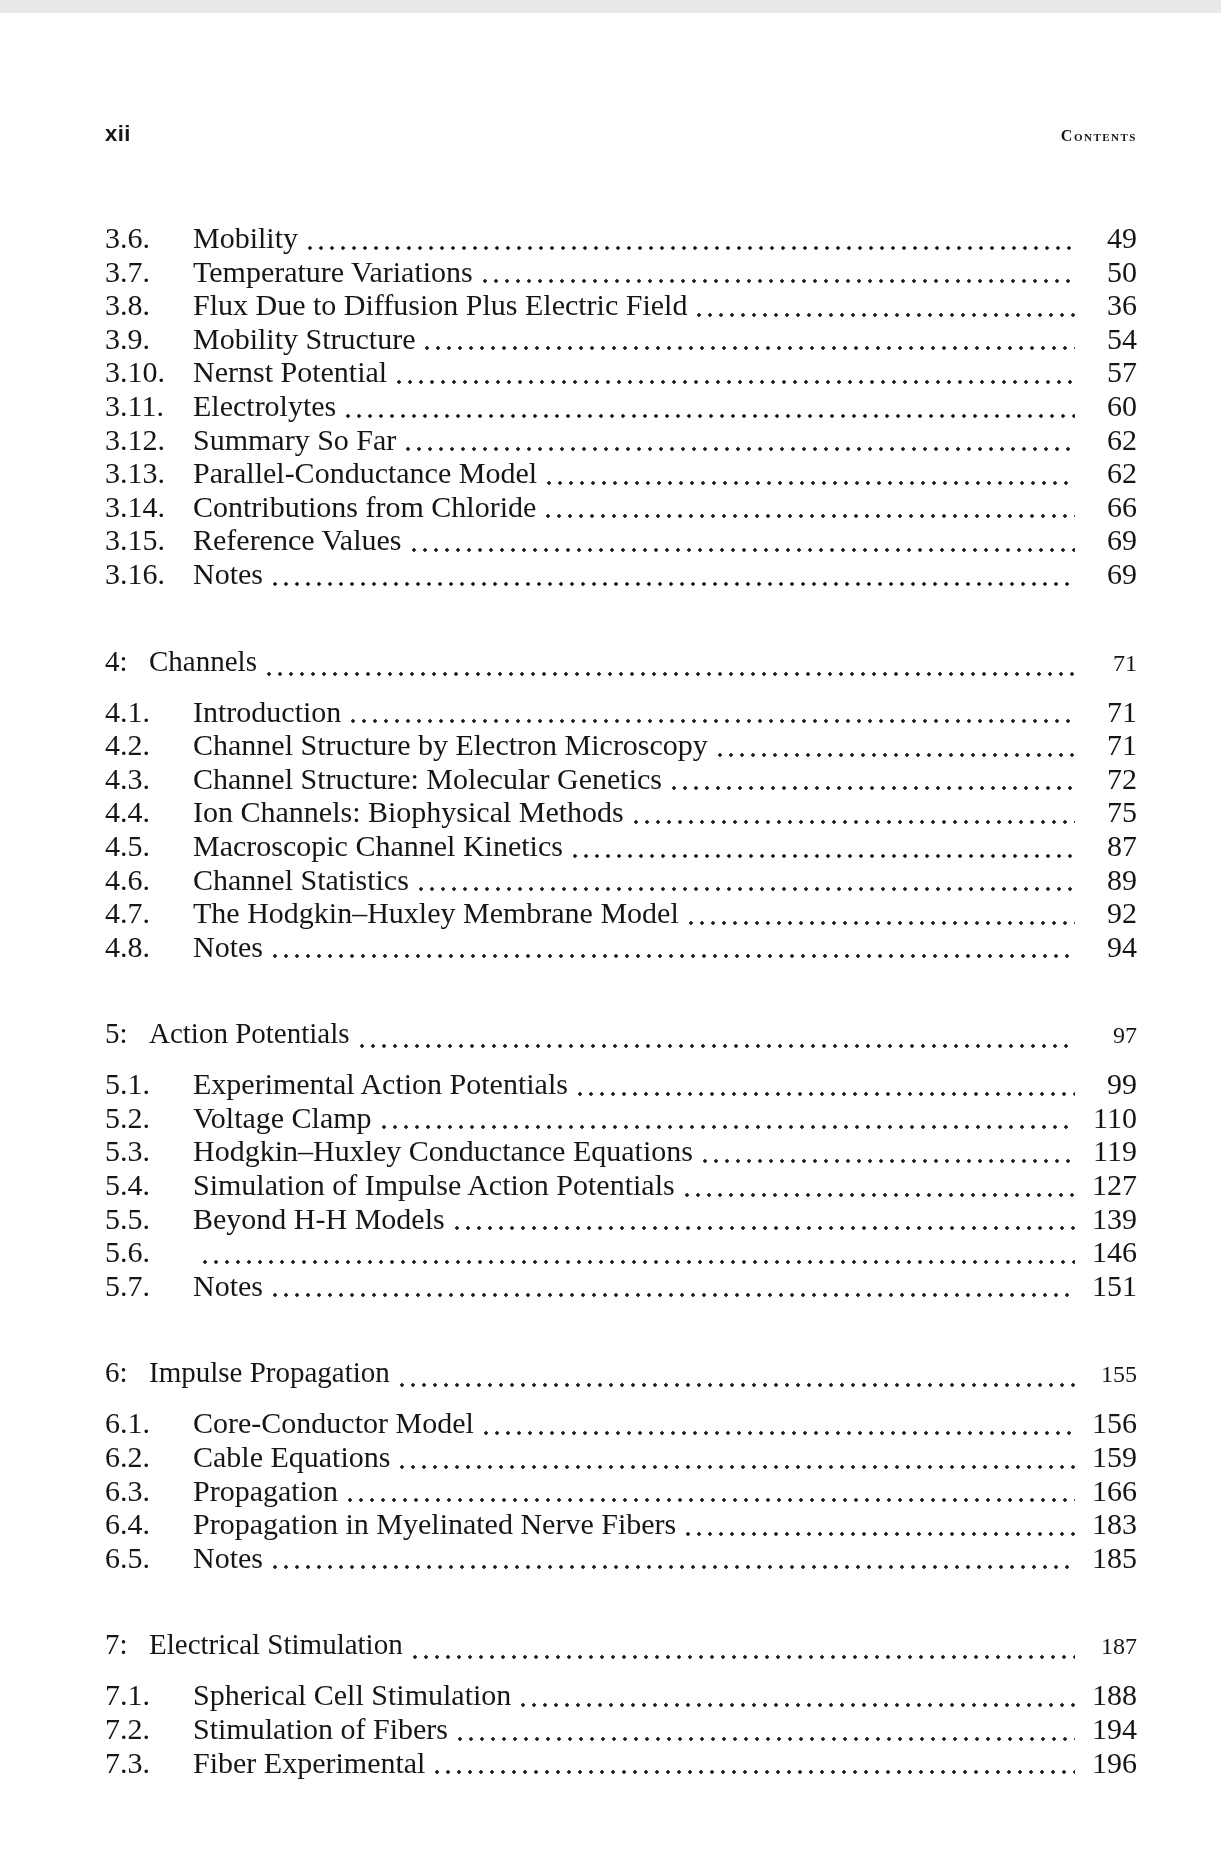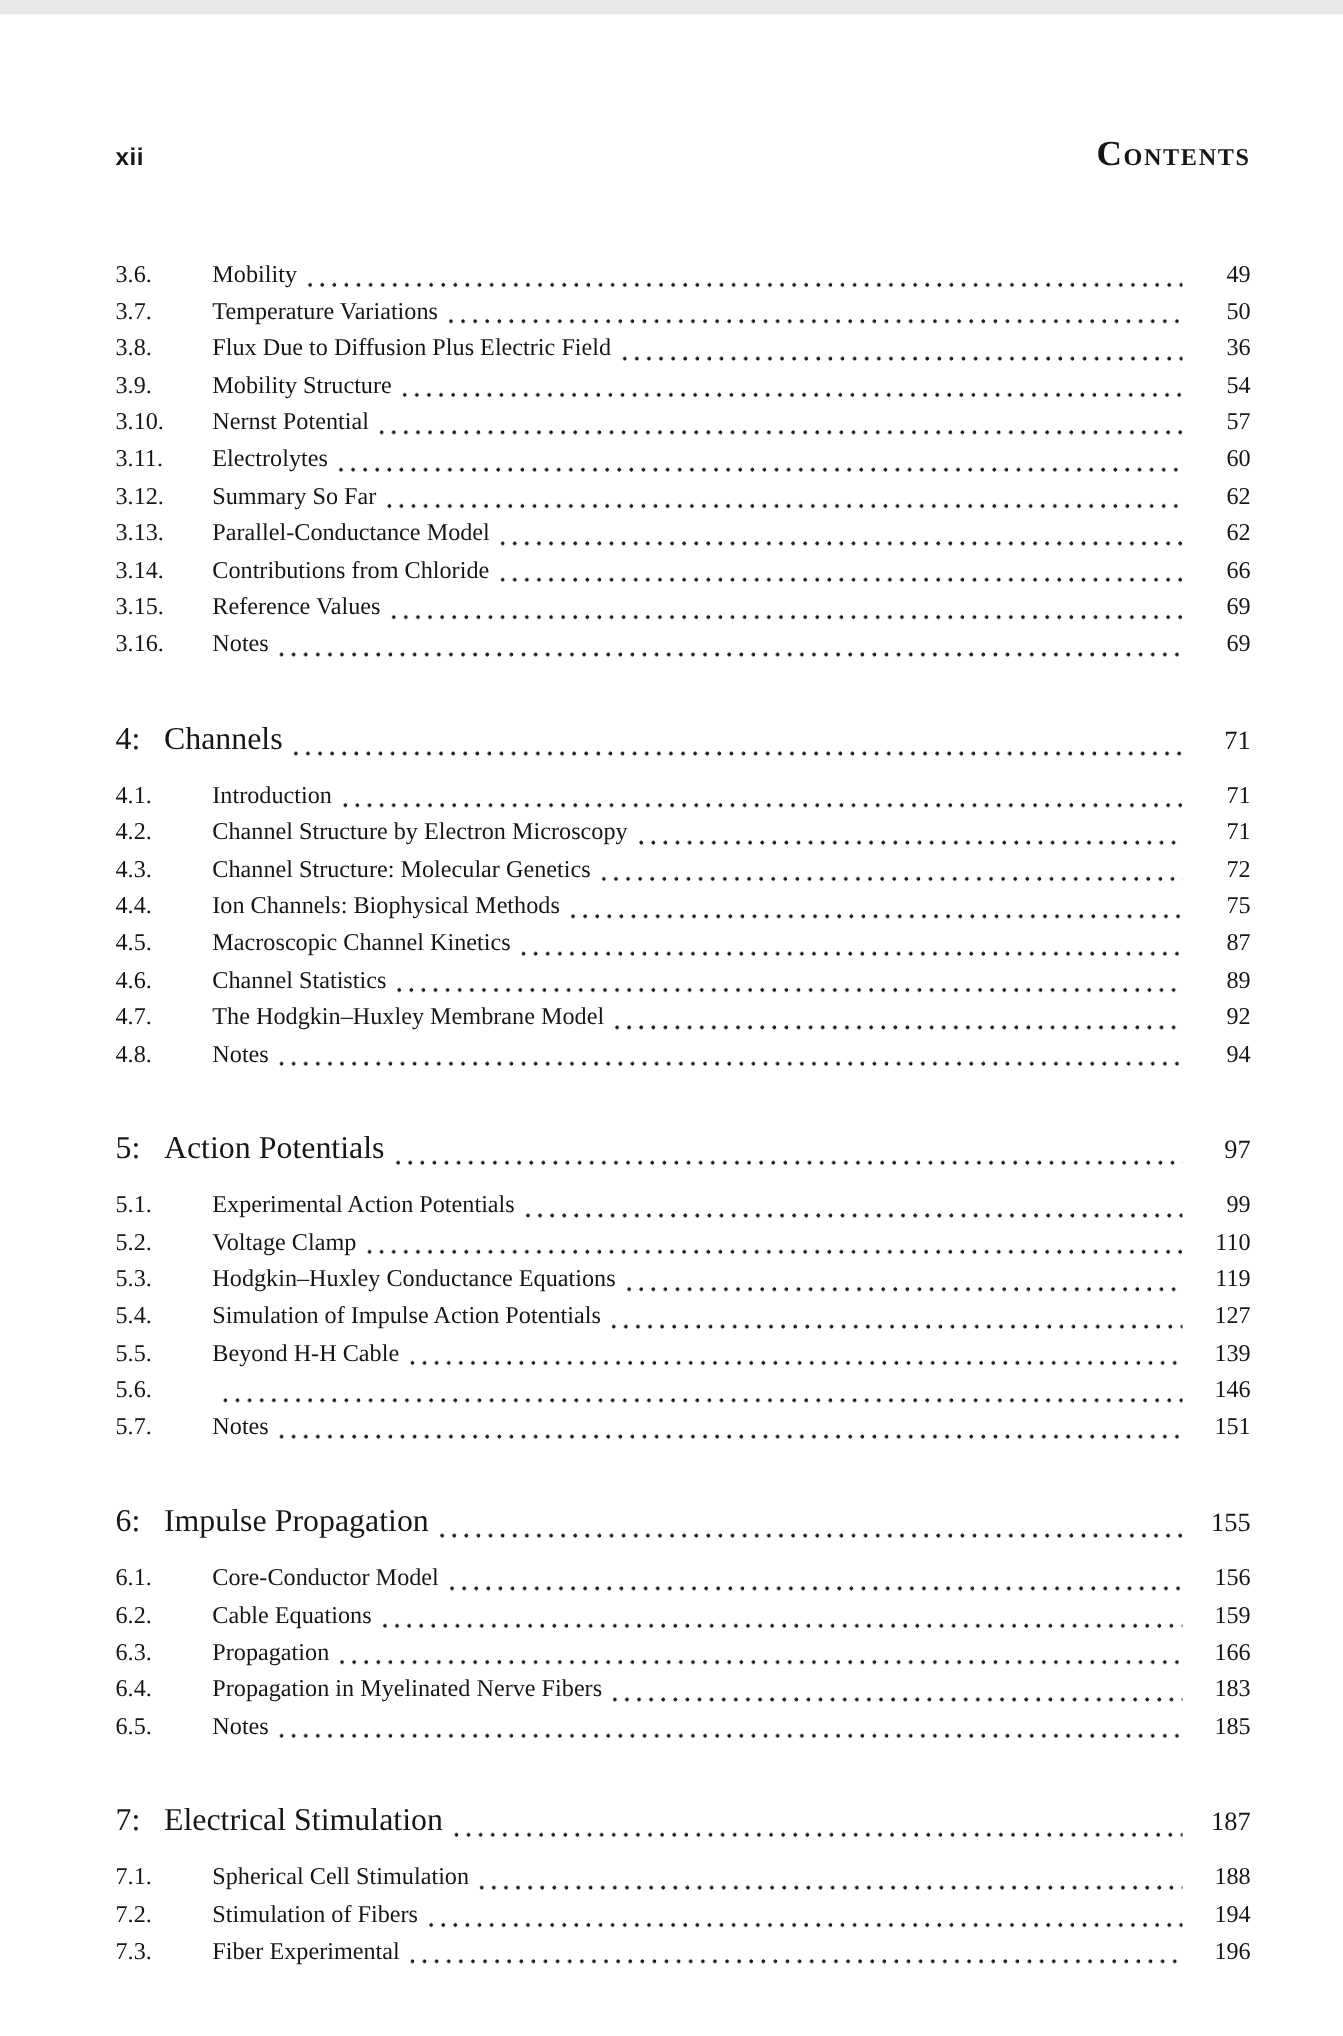--- a/index.html
+++ b/index.html
@@ -25,35 +25,35 @@
     align-items: baseline;
   }
   .folio {
     font-family: "Liberation Sans", "DejaVu Sans", sans-serif;
     font-weight: 700;
     font-size: 22px;
     letter-spacing: 0.5px;
   }
   .running-head {
     font-variant: small-caps;
-    font-size: 32px;
+    font-size: 16px;
     letter-spacing: 1.5px;
     font-weight: 600;
   }
   .toc {
     margin-top: 74px;
   }
   .toc-group.with-chapter {
     margin-top: 50px;
   }
   .toc-row {
     display: flex;
     align-items: baseline;
     line-height: 33.6px;
-    font-size: 22px;
+    font-size: 30px;
     white-space: nowrap;
   }
   .toc-row .num {
     flex: 0 0 auto;
     width: 88px;
   }
   .toc-row .title {
     flex: 0 0 auto;
   }
   .toc-row .leader {
@@ -247,21 +247,21 @@
       <span class="pg">119</span>
     </div>
         <div class="toc-row entry-row">
       <span class="num">5.4.</span>
       <span class="title">Simulation of Impulse Action Potentials</span>
       <span class="leader"></span>
       <span class="pg">127</span>
     </div>
         <div class="toc-row entry-row">
       <span class="num">5.5.</span>
-      <span class="title">Beyond H-H Cable</span>
+      <span class="title">Beyond H-H Models</span>
       <span class="leader"></span>
       <span class="pg">139</span>
     </div>
         <div class="toc-row entry-row">
       <span class="num">5.6.</span>
       <span class="leader"></span>
       <span class="pg">146</span>
     </div>
         <div class="toc-row entry-row">
       <span class="num">5.7.</span>

